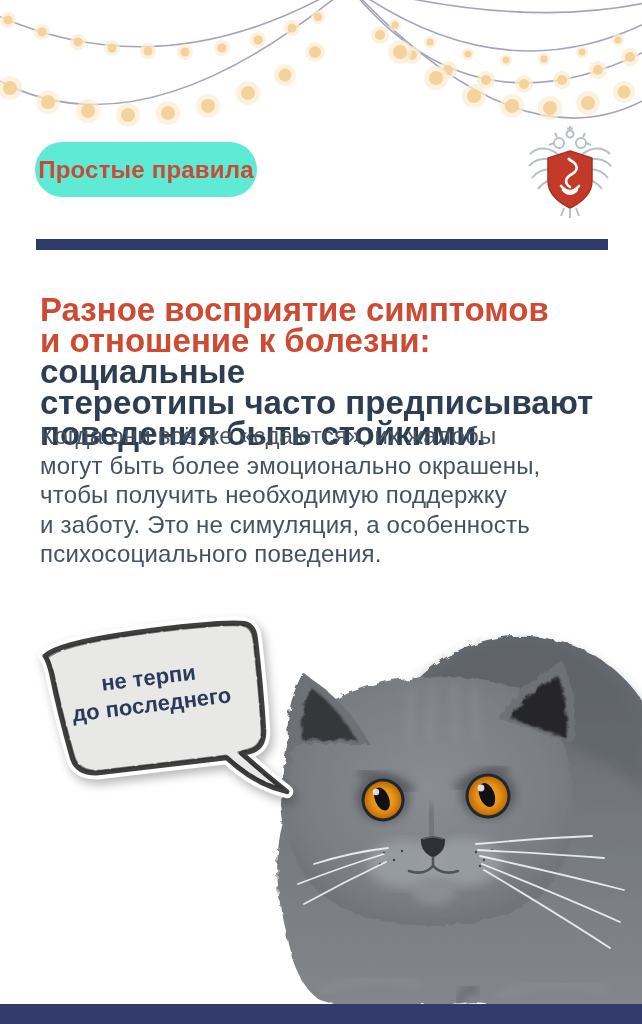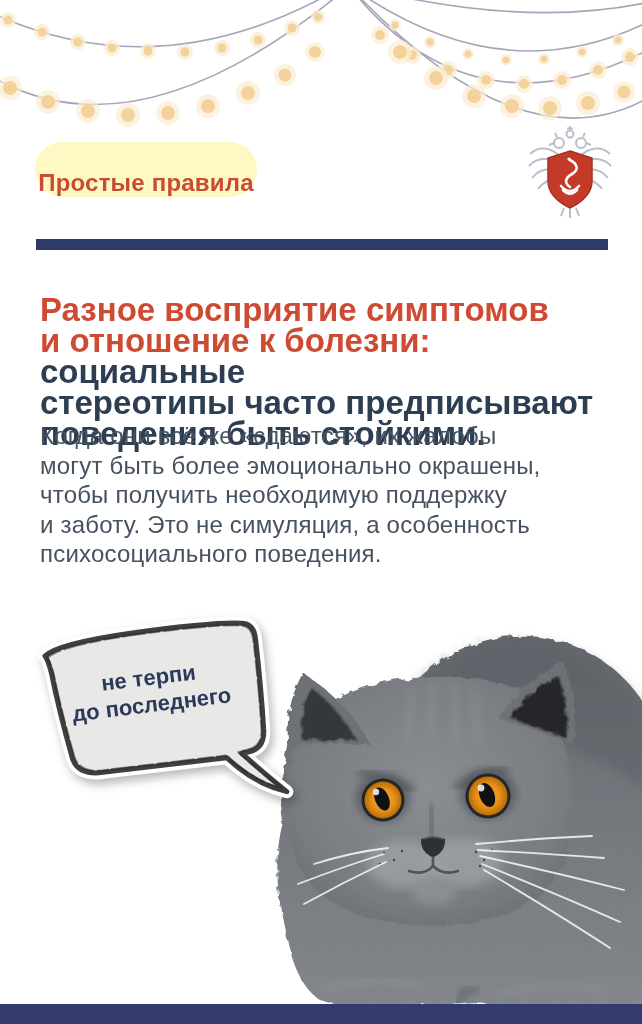--- a/index.html
+++ b/index.html
@@ -6,22 +6,22 @@
   #page{
     position:relative;width:642px;height:1024px;margin:0 auto;
     background:#ffffff;overflow:hidden;
     font-family:"Liberation Sans","DejaVu Sans",sans-serif;
   }
   
   .garland{position:absolute;left:0;top:0;width:642px;height:130px;}
   
   .badge{
     position:absolute;left:35px;top:142px;width:222px;height:55px;
-    background:#fef9c3;border-radius:28px;
-    display:flex;align-items:flex-end;justify-content:center;
+    background:#5eead4;border-radius:28px;
+    display:flex;align-items:center;justify-content:center;
   }
   .badge span{
     color:#c94a35;font-size:24px;font-weight:bold;letter-spacing:.2px;
   }
   
   .emblem{position:absolute;left:526px;top:124px;width:88px;height:96px;}
   
   .divider{
     position:absolute;left:36px;top:239px;width:572px;height:11px;
     background:#2e3a68;

